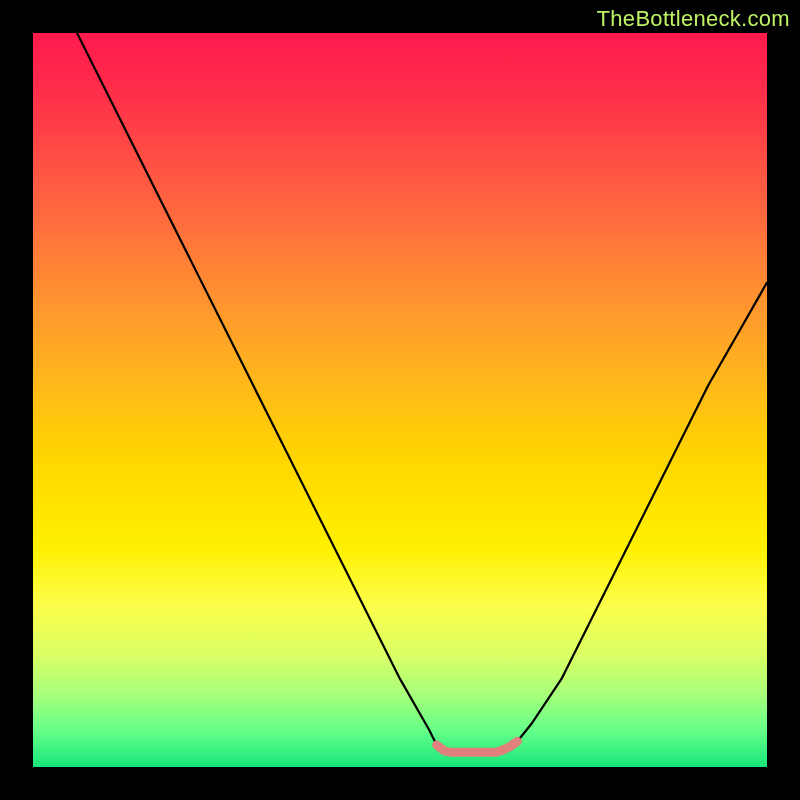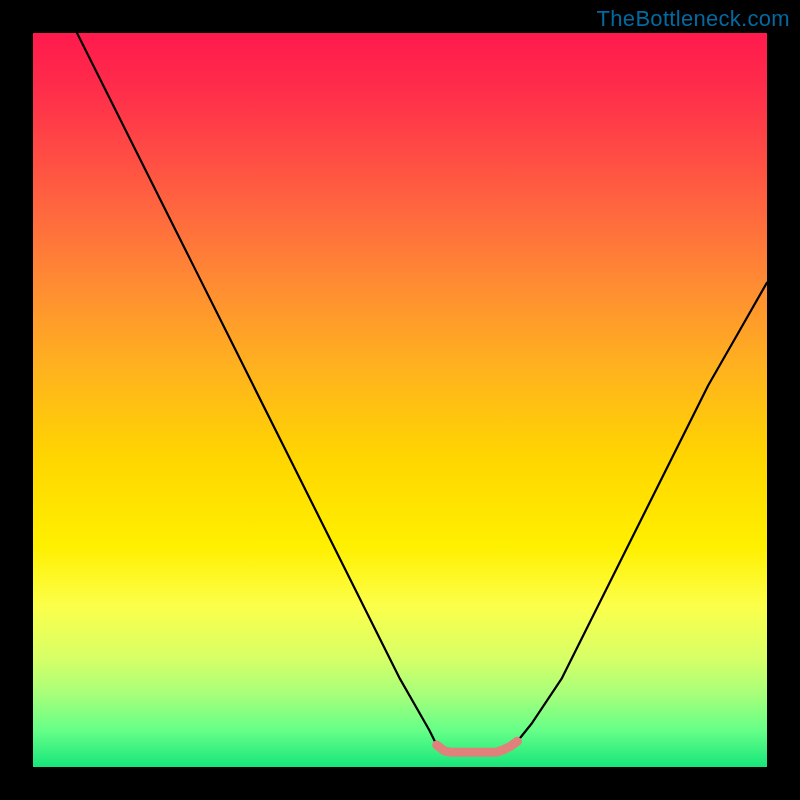--- a/index.html
+++ b/index.html
@@ -14,21 +14,21 @@
   .frame {
     position: relative;
     width: 800px;
     height: 800px;
     background: #000;
   }
   .watermark {
     position: absolute;
     top: 6px;
     right: 10px;
-    color: #0369a1;
+    color: #bef264;
     font-size: 22px;
     font-weight: 500;
     letter-spacing: 0.3px;
     z-index: 50;
     user-select: none;
   }
   .plot-area {
     position: absolute;
     left: 33px;
     top: 33px;

